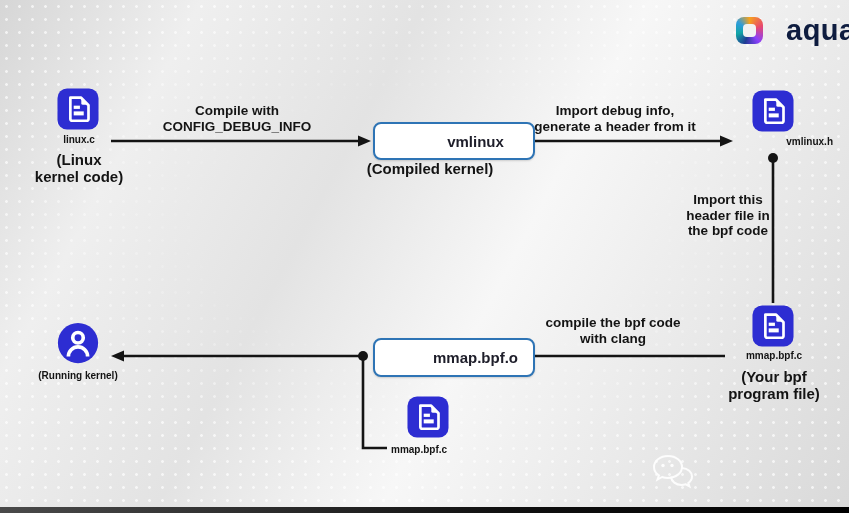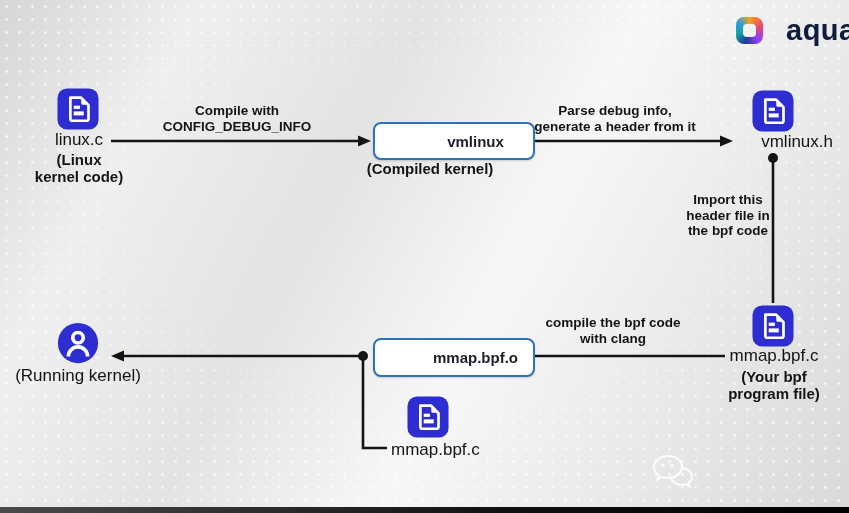--- a/index.html
+++ b/index.html
@@ -19,21 +19,21 @@
   .bottom-bar{position:absolute;left:0;bottom:0;width:849px;height:6px;
     background:linear-gradient(90deg,#4a4a4a,#101010 60%,#000);}
   
   .aqua-logo{position:absolute;left:736px;top:15px;height:30px;display:flex;align-items:center;gap:23px;}
   .aqua-icon{position:relative;width:27px;height:27px;border-radius:8px;
     background:conic-gradient(from 0deg,#f6a21d,#e8486d 70deg,#8a3ffc 140deg,#1f3a93 200deg,#12a5a5 255deg,#2d9cdb 305deg,#f6a21d 360deg);}
   .aqua-icon i{position:absolute;inset:7px;background:#f2f2f2;border-radius:4px;}
   .aqua-word{font-size:29px;line-height:28px;font-weight:700;color:#0e1c3f;letter-spacing:.5px;}
   
   .cap{position:absolute;font-weight:700;font-size:13.5px;line-height:15.5px;color:#141414;text-align:center;white-space:pre-line;}
-  .lbl{position:absolute;font-weight:400;font-size:17px;line-height:17px;color:#141414;text-align:center;}
+  .lbl{position:absolute;font-weight:700;font-size:10px;line-height:17px;color:#141414;text-align:center;}
   .sub{position:absolute;font-weight:700;font-size:15px;line-height:17px;color:#141414;text-align:center;white-space:pre-line;}
   .node-box{position:absolute;background:#fff;border:2px solid #2e74b5;border-radius:8px;
     display:flex;align-items:center;justify-content:center;
     font-weight:700;font-size:15px;color:#1e1e2a;box-shadow:0 1px 2px rgba(0,0,0,.15);padding-left:43px;}
   .file-icon{position:absolute;width:42px;height:42px;}
   .file-icon svg{display:block;width:100%;height:100%;}
   
   .icon-linux{left:57px;top:88px;}
   .lbl-linux{left:19px;top:131px;width:120px;}
   .sub-linux{left:9px;top:151px;width:140px;}
@@ -114,21 +114,21 @@
   <div class="lbl lbl-linux">linux.c</div>
   <div class="sub sub-linux">(Linux
 kernel code)</div>
 
   <div class="cap cap-compile">Compile with
 CONFIG_DEBUG_INFO</div>
 
   <div class="node-box box-vmlinux">vmlinux</div>
   <div class="sub sub-vmlinux">(Compiled kernel)</div>
 
-  <div class="cap cap-parse">Parse debug info,
+  <div class="cap cap-parse">Import debug info,
 generate a header from it</div>
 
   <span class="file-icon icon-vmlinuxh">
     <svg viewBox="0 0 44 44">
       <rect x="0.5" y="0.5" width="43" height="43" rx="10" fill="#2d2dd2"></rect>
       <path d="M14 10 h11 l8 8 v14.5 a1.8 1.8 0 0 1 -1.8 1.8 H15.8 a1.8 1.8 0 0 1 -1.8 -1.8 z" fill="none" stroke="#fff" stroke-width="2.8" stroke-linejoin="round"></path>
       <path d="M25.5 9.5 l8 8 h-6.4 a1.6 1.6 0 0 1 -1.6 -1.6 z" fill="#fff"></path>
       <rect x="17.5" y="18.5" width="6.5" height="3.4" fill="#fff"></rect>
       <rect x="17.5" y="24.5" width="10.5" height="4.2" fill="#fff"></rect>
     </svg>

